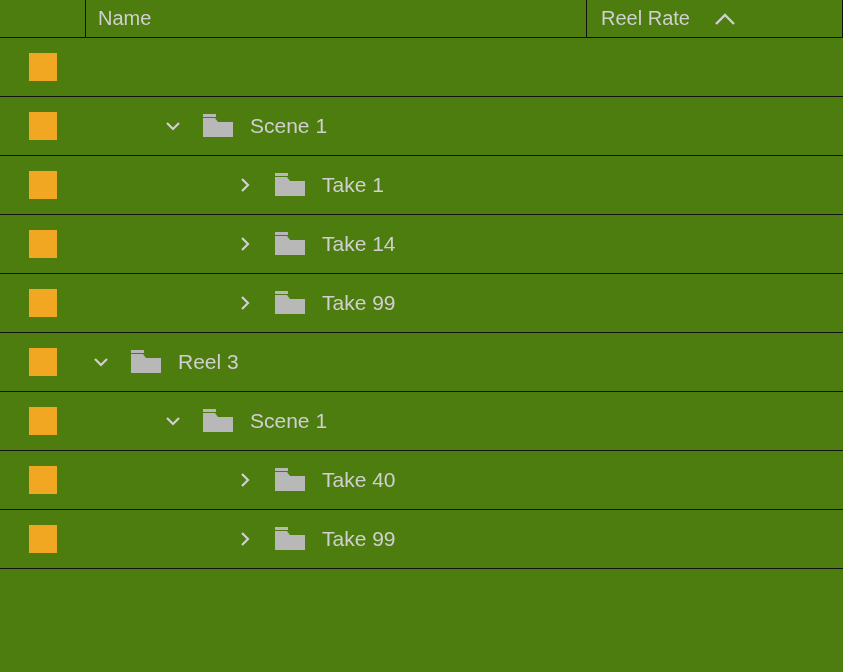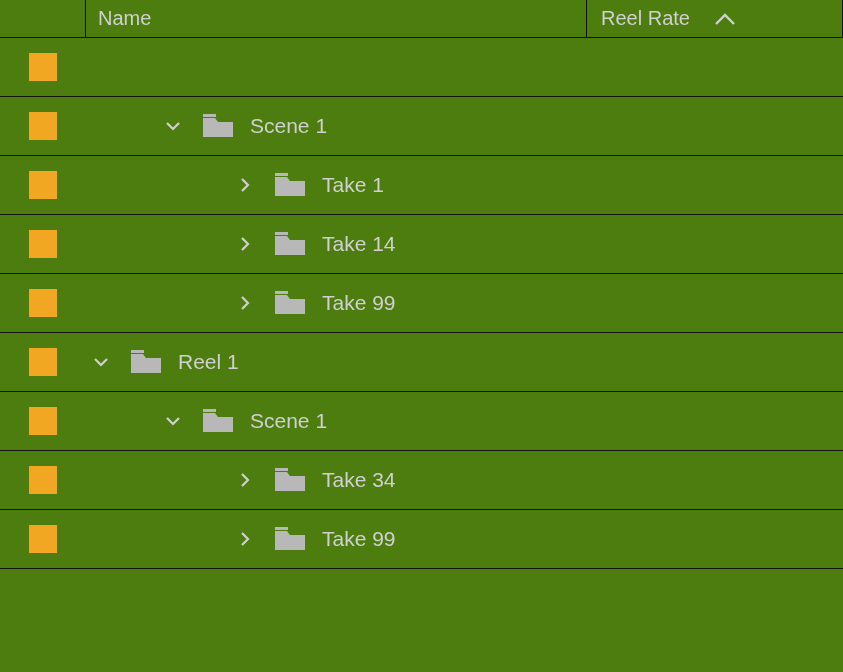--- a/index.html
+++ b/index.html
@@ -232,21 +232,21 @@
               <polyline points="3,6 9,12 15,6" fill="none" stroke="#d0d0d0" stroke-width="2.2"></polyline>
             </svg>
           </span>
           <span class="indent" style="width: 14px;"></span>
           <span class="folder">
             <svg viewBox="0 0 32 26">
               <path d="M1 5 h12 l3 4 h15 v15 h-30 z" fill="#b8b8b8"></path>
               <rect x="1" y="1" width="13" height="3" fill="#b8b8b8"></rect>
             </svg>
           </span>
-          <span>Reel 1</span>
+          <span>Reel 3</span>
         </div>
       </div>
       <div class="row">
         <div class="swatch-cell">
           <div class="swatch" style="background: rgb(242, 167, 34);"></div>
         </div>
         <div class="name-cell">
           <span class="indent" style="width: 72px;"></span>
           <span class="disclosure">
             <svg viewBox="0 0 18 18">
@@ -274,21 +274,21 @@
               <polyline points="6,3 12,9 6,15" fill="none" stroke="#d0d0d0" stroke-width="2.2"></polyline>
             </svg>
           </span>
           <span class="indent" style="width: 14px;"></span>
           <span class="folder">
             <svg viewBox="0 0 32 26">
               <path d="M1 5 h12 l3 4 h15 v15 h-30 z" fill="#b8b8b8"></path>
               <rect x="1" y="1" width="13" height="3" fill="#b8b8b8"></rect>
             </svg>
           </span>
-          <span>Take 34</span>
+          <span>Take 40</span>
         </div>
       </div>
       <div class="row">
         <div class="swatch-cell">
           <div class="swatch" style="background: rgb(242, 167, 34);"></div>
         </div>
         <div class="name-cell">
           <span class="indent" style="width: 144px;"></span>
           <span class="disclosure">
             <svg viewBox="0 0 18 18">

